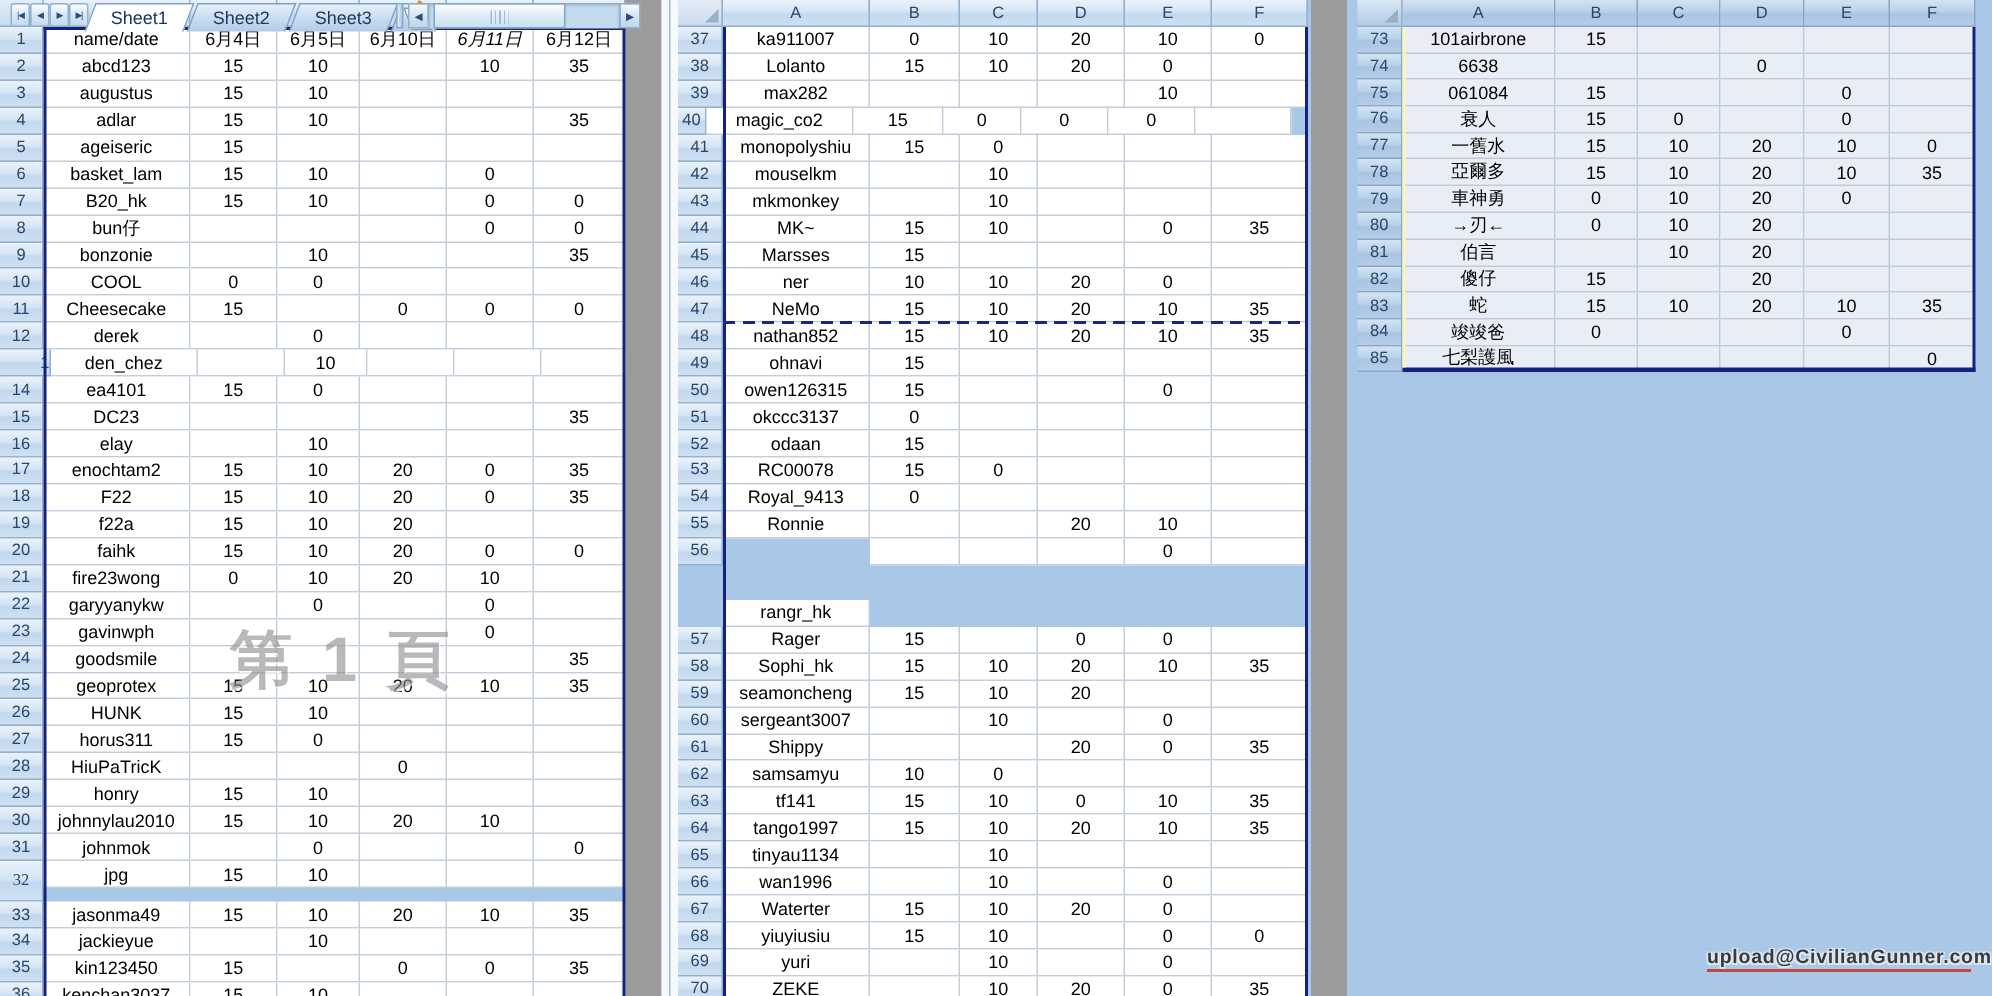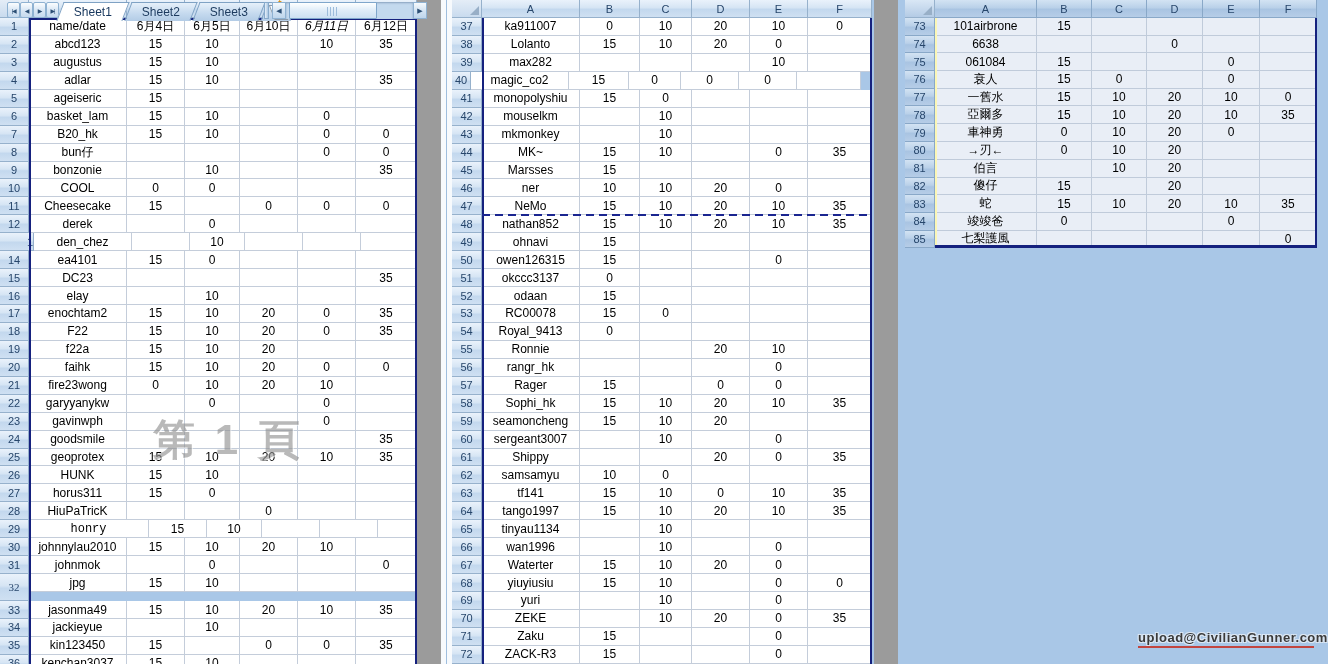--- a/index.html
+++ b/index.html
@@ -384,21 +384,21 @@
           <div class="cell rh" style="width: 29px; height: 17.94px;">28</div>
           <div class="cell dc" style="width: 98px; height: 17.94px;">HiuPaTricK</div>
           <div class="cell dc" style="width: 58px; height: 17.94px;"></div>
           <div class="cell dc" style="width: 55px; height: 17.94px;"></div>
           <div class="cell dc" style="width: 58px; height: 17.94px;">0</div>
           <div class="cell dc" style="width: 58px; height: 17.94px;"></div>
           <div class="cell dc" style="width: 61px; height: 17.94px;"></div>
         </div>
         <div class="row">
           <div class="cell rh" style="width: 29px; height: 17.94px;">29</div>
-          <div class="cell dc" style="width: 120px; height: 17.94px; font-family: Liberation Mono, monospace;">honry</div>
+          <div class="cell dc" style="width: 98px; height: 17.94px;">honry</div>
           <div class="cell dc" style="width: 58px; height: 17.94px;">15</div>
           <div class="cell dc" style="width: 55px; height: 17.94px;">10</div>
           <div class="cell dc" style="width: 58px; height: 17.94px;"></div>
           <div class="cell dc" style="width: 58px; height: 17.94px;"></div>
           <div class="cell dc" style="width: 61px; height: 17.94px;"></div>
         </div>
         <div class="row">
           <div class="cell rh" style="width: 29px; height: 17.94px;">30</div>
           <div class="cell dc" style="width: 98px; height: 17.94px;">johnnylau2010</div>
           <div class="cell dc" style="width: 58px; height: 17.94px;">15</div>
@@ -641,21 +641,21 @@
           <div class="cell rh" style="width: 30px; height: 17.94px;">55</div>
           <div class="cell dc" style="width: 98px; height: 17.94px;">Ronnie</div>
           <div class="cell dc" style="width: 60px; height: 17.94px;"></div>
           <div class="cell dc" style="width: 52px; height: 17.94px;"></div>
           <div class="cell dc" style="width: 58px; height: 17.94px;">20</div>
           <div class="cell dc" style="width: 58px; height: 17.94px;">10</div>
           <div class="cell dc" style="width: 64px; height: 17.94px;"></div>
         </div>
         <div class="row">
           <div class="cell rh" style="width: 30px; height: 17.94px;">56</div>
-          <div class="cell dc" style="width: 98px; height: 17.94px;">rangr_hk</div>
+          <div class="cell dc" style="width: 98px; height: 17.94px; margin-top: 41px;">rangr_hk</div>
           <div class="cell dc" style="width: 60px; height: 17.94px;"></div>
           <div class="cell dc" style="width: 52px; height: 17.94px;"></div>
           <div class="cell dc" style="width: 58px; height: 17.94px;"></div>
           <div class="cell dc" style="width: 58px; height: 17.94px;">0</div>
           <div class="cell dc" style="width: 64px; height: 17.94px;"></div>
         </div>
         <div class="row">
           <div class="cell rh" style="width: 30px; height: 17.94px;">57</div>
           <div class="cell dc" style="width: 98px; height: 17.94px;">Rager</div>
           <div class="cell dc" style="width: 60px; height: 17.94px;">15</div>

